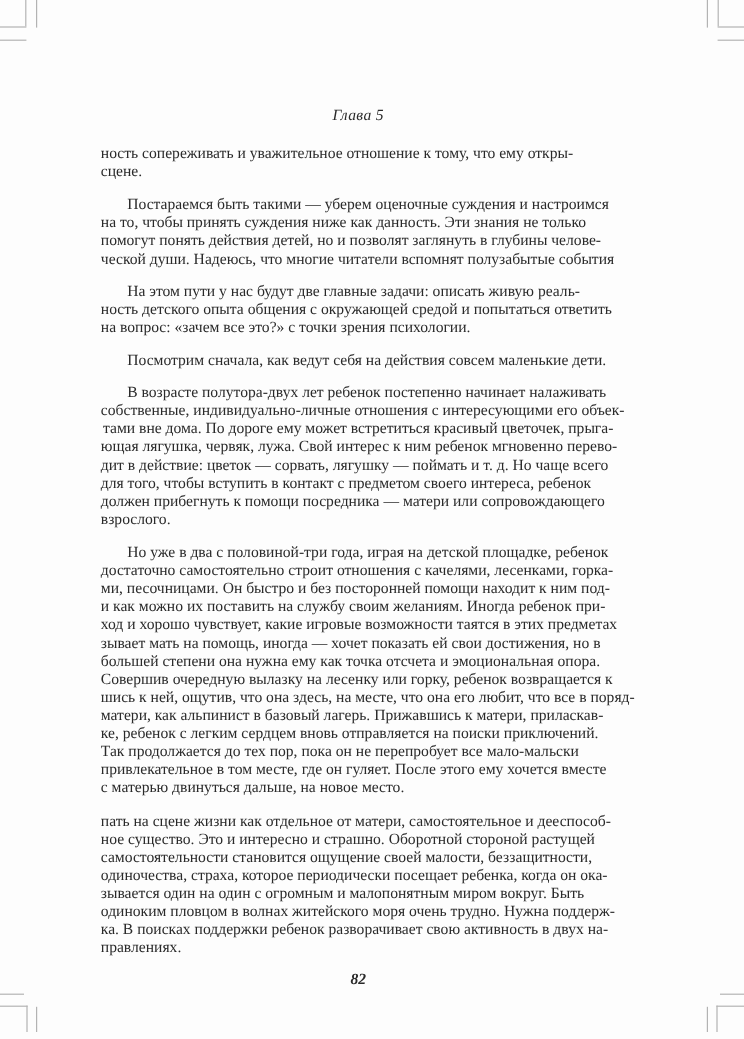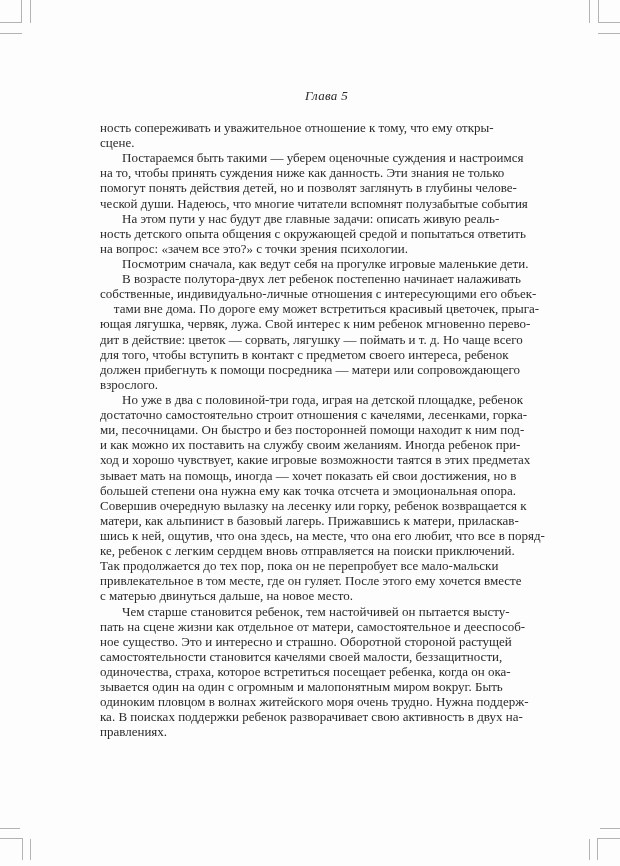--- a/index.html
+++ b/index.html
@@ -40,36 +40,36 @@
   .bl-v2 { left: 30px; top: 839px; width: 1px;  height: 21px; }
   
   .br-h1 { left: 600px; top: 828px; width: 20px; height: 1px;  }
   .br-h2 { left: 597px; top: 838px; width: 23px; height: 1px;  }
   .br-v1 { left: 597px; top: 838px; width: 1px;  height: 22px; }
   .br-v2 { left: 589px; top: 839px; width: 1px;  height: 21px; }
 
   
   .content {
     position: absolute;
-    left: 100px;
+    left: 72px;
     top: 88px;
     width: 453px;
   }
   .chapter-header {
     text-align: center;
     font-style: italic;
     font-size: 13px;
     line-height: 15px;
     margin-bottom: 17px;
     letter-spacing: 0.3px;
   }
   .body-text {
     font-size: 13px;
   }
-  .para { margin: 0; }
+  .para { margin: 12px; }
   .ln {
     white-space: nowrap;
     line-height: 15.12px;
     height: 15.12px;
     overflow: visible;
   }
   .ln.ind { padding-left: 22px; }
   .page-number {
     text-align: center;
     font-style: italic;
@@ -117,55 +117,55 @@
           <div class="ln" style="word-spacing: 0px;">на то, чтобы принять суждения ниже как данность. Эти знания не только</div>
           <div class="ln" style="word-spacing: 0px;">помогут понять действия детей, но и позволят заглянуть в глубины челове-</div>
           <div class="ln" style="word-spacing: 0px;">ческой души. Надеюсь, что многие читатели вспомнят полузабытые события</div>
         </div>
         <div class="para">
           <div class="ln ind" style="word-spacing: 0px;">На этом пути у нас будут две главные задачи: описать живую реаль-</div>
           <div class="ln" style="word-spacing: 0px;">ность детского опыта общения с окружающей средой и попытаться ответить</div>
           <div class="ln end">на вопрос: «зачем все это?» с точки зрения психологии.</div>
         </div>
         <div class="para">
-          <div class="ln end ind">Посмотрим сначала, как ведут себя на прогулке игровые маленькие дети.</div>
+          <div class="ln end ind">Посмотрим сначала, как ведут себя на действия совсем маленькие дети.</div>
         </div>
         <div class="para">
           <div class="ln ind" style="word-spacing: 0px;">В возрасте полутора-двух лет ребенок постепенно начинает налаживать</div>
           <div class="ln" style="word-spacing: 0px;">собственные, индивидуально-личные отношения с интересующими его объек-</div>
           <div class="ln" style="word-spacing: 0px; text-align: center;">тами вне дома. По дороге ему может встретиться красивый цветочек, прыга-</div>
           <div class="ln" style="word-spacing: 0px;">ющая лягушка, червяк, лужа. Свой интерес к ним ребенок мгновенно перево-</div>
           <div class="ln" style="word-spacing: 0px;">дит в действие: цветок — сорвать, лягушку — поймать и т. д. Но чаще всего</div>
           <div class="ln" style="word-spacing: 0px;">для того, чтобы вступить в контакт с предметом своего интереса, ребенок</div>
           <div class="ln" style="word-spacing: 0px;">должен прибегнуть к помощи посредника — матери или сопровождающего</div>
           <div class="ln end">взрослого.</div>
         </div>
         <div class="para">
           <div class="ln ind" style="word-spacing: 0px;">Но уже в два с половиной-три года, играя на детской площадке, ребенок</div>
           <div class="ln" style="word-spacing: 0px;">достаточно самостоятельно строит отношения с качелями, лесенками, горка-</div>
           <div class="ln" style="word-spacing: 0px;">ми, песочницами. Он быстро и без посторонней помощи находит к ним под-</div>
           <div class="ln" style="word-spacing: 0px;">и как можно их поставить на службу своим желаниям. Иногда ребенок при-</div>
           <div class="ln" style="word-spacing: 0px;">ход и хорошо чувствует, какие игровые возможности таятся в этих предметах</div>
           <div class="ln" style="word-spacing: 0px;">зывает мать на помощь, иногда — хочет показать ей свои достижения, но в</div>
           <div class="ln" style="word-spacing: 0px;">большей степени она нужна ему как точка отсчета и эмоциональная опора.</div>
           <div class="ln" style="word-spacing: 0px;">Совершив очередную вылазку на лесенку или горку, ребенок возвращается к</div>
+          <div class="ln" style="word-spacing: 0px;">шись к ней, ощутив, что она здесь, на месте, что она его любит, что все в поряд-</div>
           <div class="ln" style="word-spacing: 0px;">матери, как альпинист в базовый лагерь. Прижавшись к матери, приласкав-</div>
-          <div class="ln" style="word-spacing: 0px;">шись к ней, ощутив, что она здесь, на месте, что она его любит, что все в поряд-</div>
           <div class="ln" style="word-spacing: 0px;">ке, ребенок с легким сердцем вновь отправляется на поиски приключений.</div>
           <div class="ln" style="word-spacing: 0px;">Так продолжается до тех пор, пока он не перепробует все мало-мальски</div>
           <div class="ln" style="word-spacing: 0px;">привлекательное в том месте, где он гуляет. После этого ему хочется вместе</div>
           <div class="ln end">с матерью двинуться дальше, на новое место.</div>
         </div>
         <div class="para">
-          <div class="ln ind" style="word-spacing: 0px;">Чем старше становится ребенок, тем настойчивей он пытается высту-</div>
           <div class="ln" style="word-spacing: 0px;">пать на сцене жизни как отдельное от матери, самостоятельное и дееспособ-</div>
           <div class="ln" style="word-spacing: 0px;">ное существо. Это и интересно и страшно. Оборотной стороной растущей</div>
-          <div class="ln" style="word-spacing: 0px;">самостоятельности становится качелями своей малости, беззащитности,</div>
-          <div class="ln" style="word-spacing: 0px;">одиночества, страха, которое встретиться посещает ребенка, когда он ока-</div>
+          <div class="ln" style="word-spacing: 0px;">самостоятельности становится ощущение своей малости, беззащитности,</div>
+          <div class="ln" style="word-spacing: 0px;">одиночества, страха, которое периодически посещает ребенка, когда он ока-</div>
           <div class="ln" style="word-spacing: 0px;">зывается один на один с огромным и малопонятным миром вокруг. Быть</div>
           <div class="ln" style="word-spacing: 0px;">одиноким пловцом в волнах житейского моря очень трудно. Нужна поддерж-</div>
           <div class="ln" style="word-spacing: 0px;">ка. В поисках поддержки ребенок разворачивает свою активность в двух на-</div>
           <div class="ln end">правлениях.</div>
         </div>
       </div>
 
+    <div class="page-number">82</div>
   </div>
 </div>
 
 </body></html>

